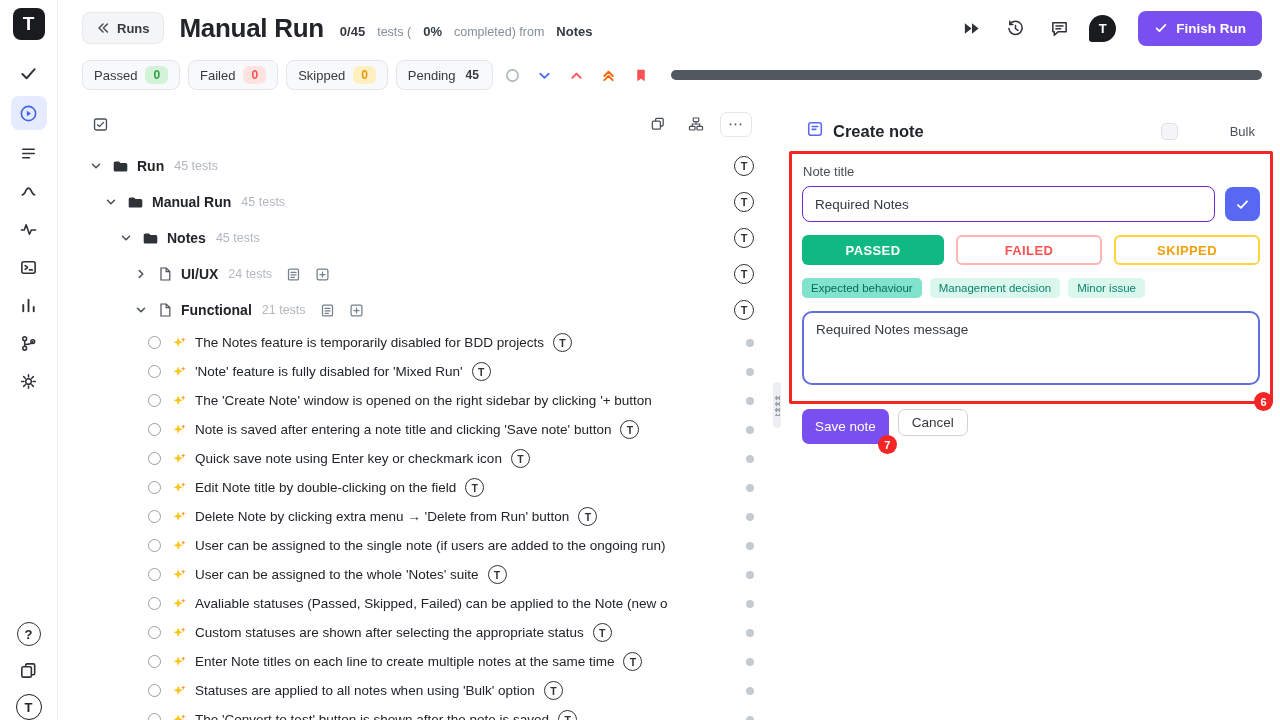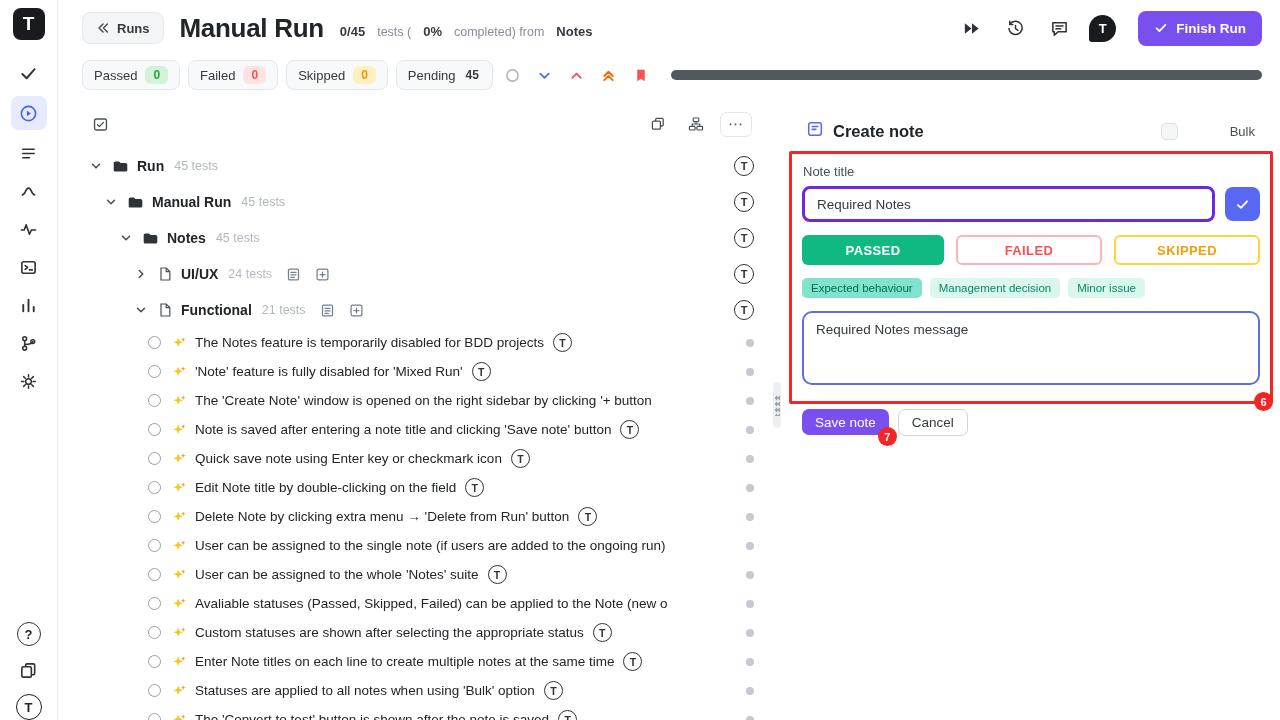--- a/index.html
+++ b/index.html
@@ -101,21 +101,21 @@
   .rp-header { display:flex; align-items:center; gap:9px; padding:0 18px 0 17px; height:26px; }
   .rp-title { font-size:16.5px; font-weight:700; }
   .rp-spacer { flex:1; }
   .bulk-box { width:17px; height:17px; background:#f4f5f6; border:1px solid #dde1e5; border-radius:5px; cursor:pointer; }
   .bulk-label { font-size:13px; color:#495057;margin-left:43px; }
 
   .annotation-rect { margin-top:7px; border:3px solid var(--annotation-red,#f42525); border-radius:2px;
                      padding:8px 10px 12px 10px; position:relative; }
   .field-label { font-size:13px; color:#495057; display:block; margin:2px 0 7px 1px; }
   .title-row { display:flex; align-items:center; gap:10px; }
-  .note-input { flex:1; height:36px; border:3px solid #6d28d9; border-radius:8px; padding:4px 12px;
+  .note-input { flex:1; height:36px; border:1px solid #6d28d9; border-radius:8px; padding:4px 12px;
                 font-size:13.5px; color:#343a40; font-family:"Liberation Sans",sans-serif; outline:none; }
   .quick-save { width:35px; height:34px; flex-shrink:0; background:var(--accent-blue,#5968f2); border:none;
                 border-radius:8px; display:flex; align-items:center; justify-content:center; cursor:pointer; }
   .status-row { display:flex; gap:12px; margin-top:13px; }
   .status-btn { flex:1; height:30px; border-radius:6px; font-size:13px; font-weight:700;
                 letter-spacing:0.4px; cursor:pointer; font-family:"Liberation Sans",sans-serif; }
   .status-passed  { background:var(--passed-green,#10b981); color:#fff; border:none; }
   .status-failed  { background:#fff; color:var(--failed-red,#fa5252); border:2px solid #ffb3b3; }
   .status-skipped { background:#fff; color:#f0a009; border:2px solid #ffd43b; }
   .tag-row { display:flex; gap:8px; margin-top:13px; }
@@ -125,21 +125,21 @@
                    padding:9px 12px; font-size:13.5px; color:#343a40; resize:none; outline:none;
                    font-family:"Liberation Sans",sans-serif; }
   .badge { position:absolute; width:19px; height:19px; background:var(--annotation-red,#f42525); color:#fff;
            border-radius:50%; font-size:11px; font-weight:700; display:flex; align-items:center;
            justify-content:center; z-index:5; }
   .badge-6 { right:-3px; bottom:-10px; }
   .badge-7 { right:-8px; bottom:-10px; }
 
   .actions-row { display:flex; gap:9px; margin:5px 0 0 13px; }
   .save-wrap { position:relative; }
-  .save-btn { height:26px; padding:0 13px; background:var(--accent-purple,#7a4ff0); color:#fff; border:none;
+  .save-btn { height:35px; padding:0 13px; background:var(--accent-purple,#7a4ff0); color:#fff; border:none;
               border-radius:7px; font-size:13.5px; cursor:pointer; font-family:"Liberation Sans",sans-serif; }
   .cancel-btn { height:27px; padding:0 13px; background:#fff; color:#343a40; border:1px solid #ced4da;
                 border-radius:7px; font-size:13.5px; cursor:pointer; font-family:"Liberation Sans",sans-serif; }
 </style>
 </head>
 <body>
 
 <div class="app">
 
   <aside class="sidebar">

